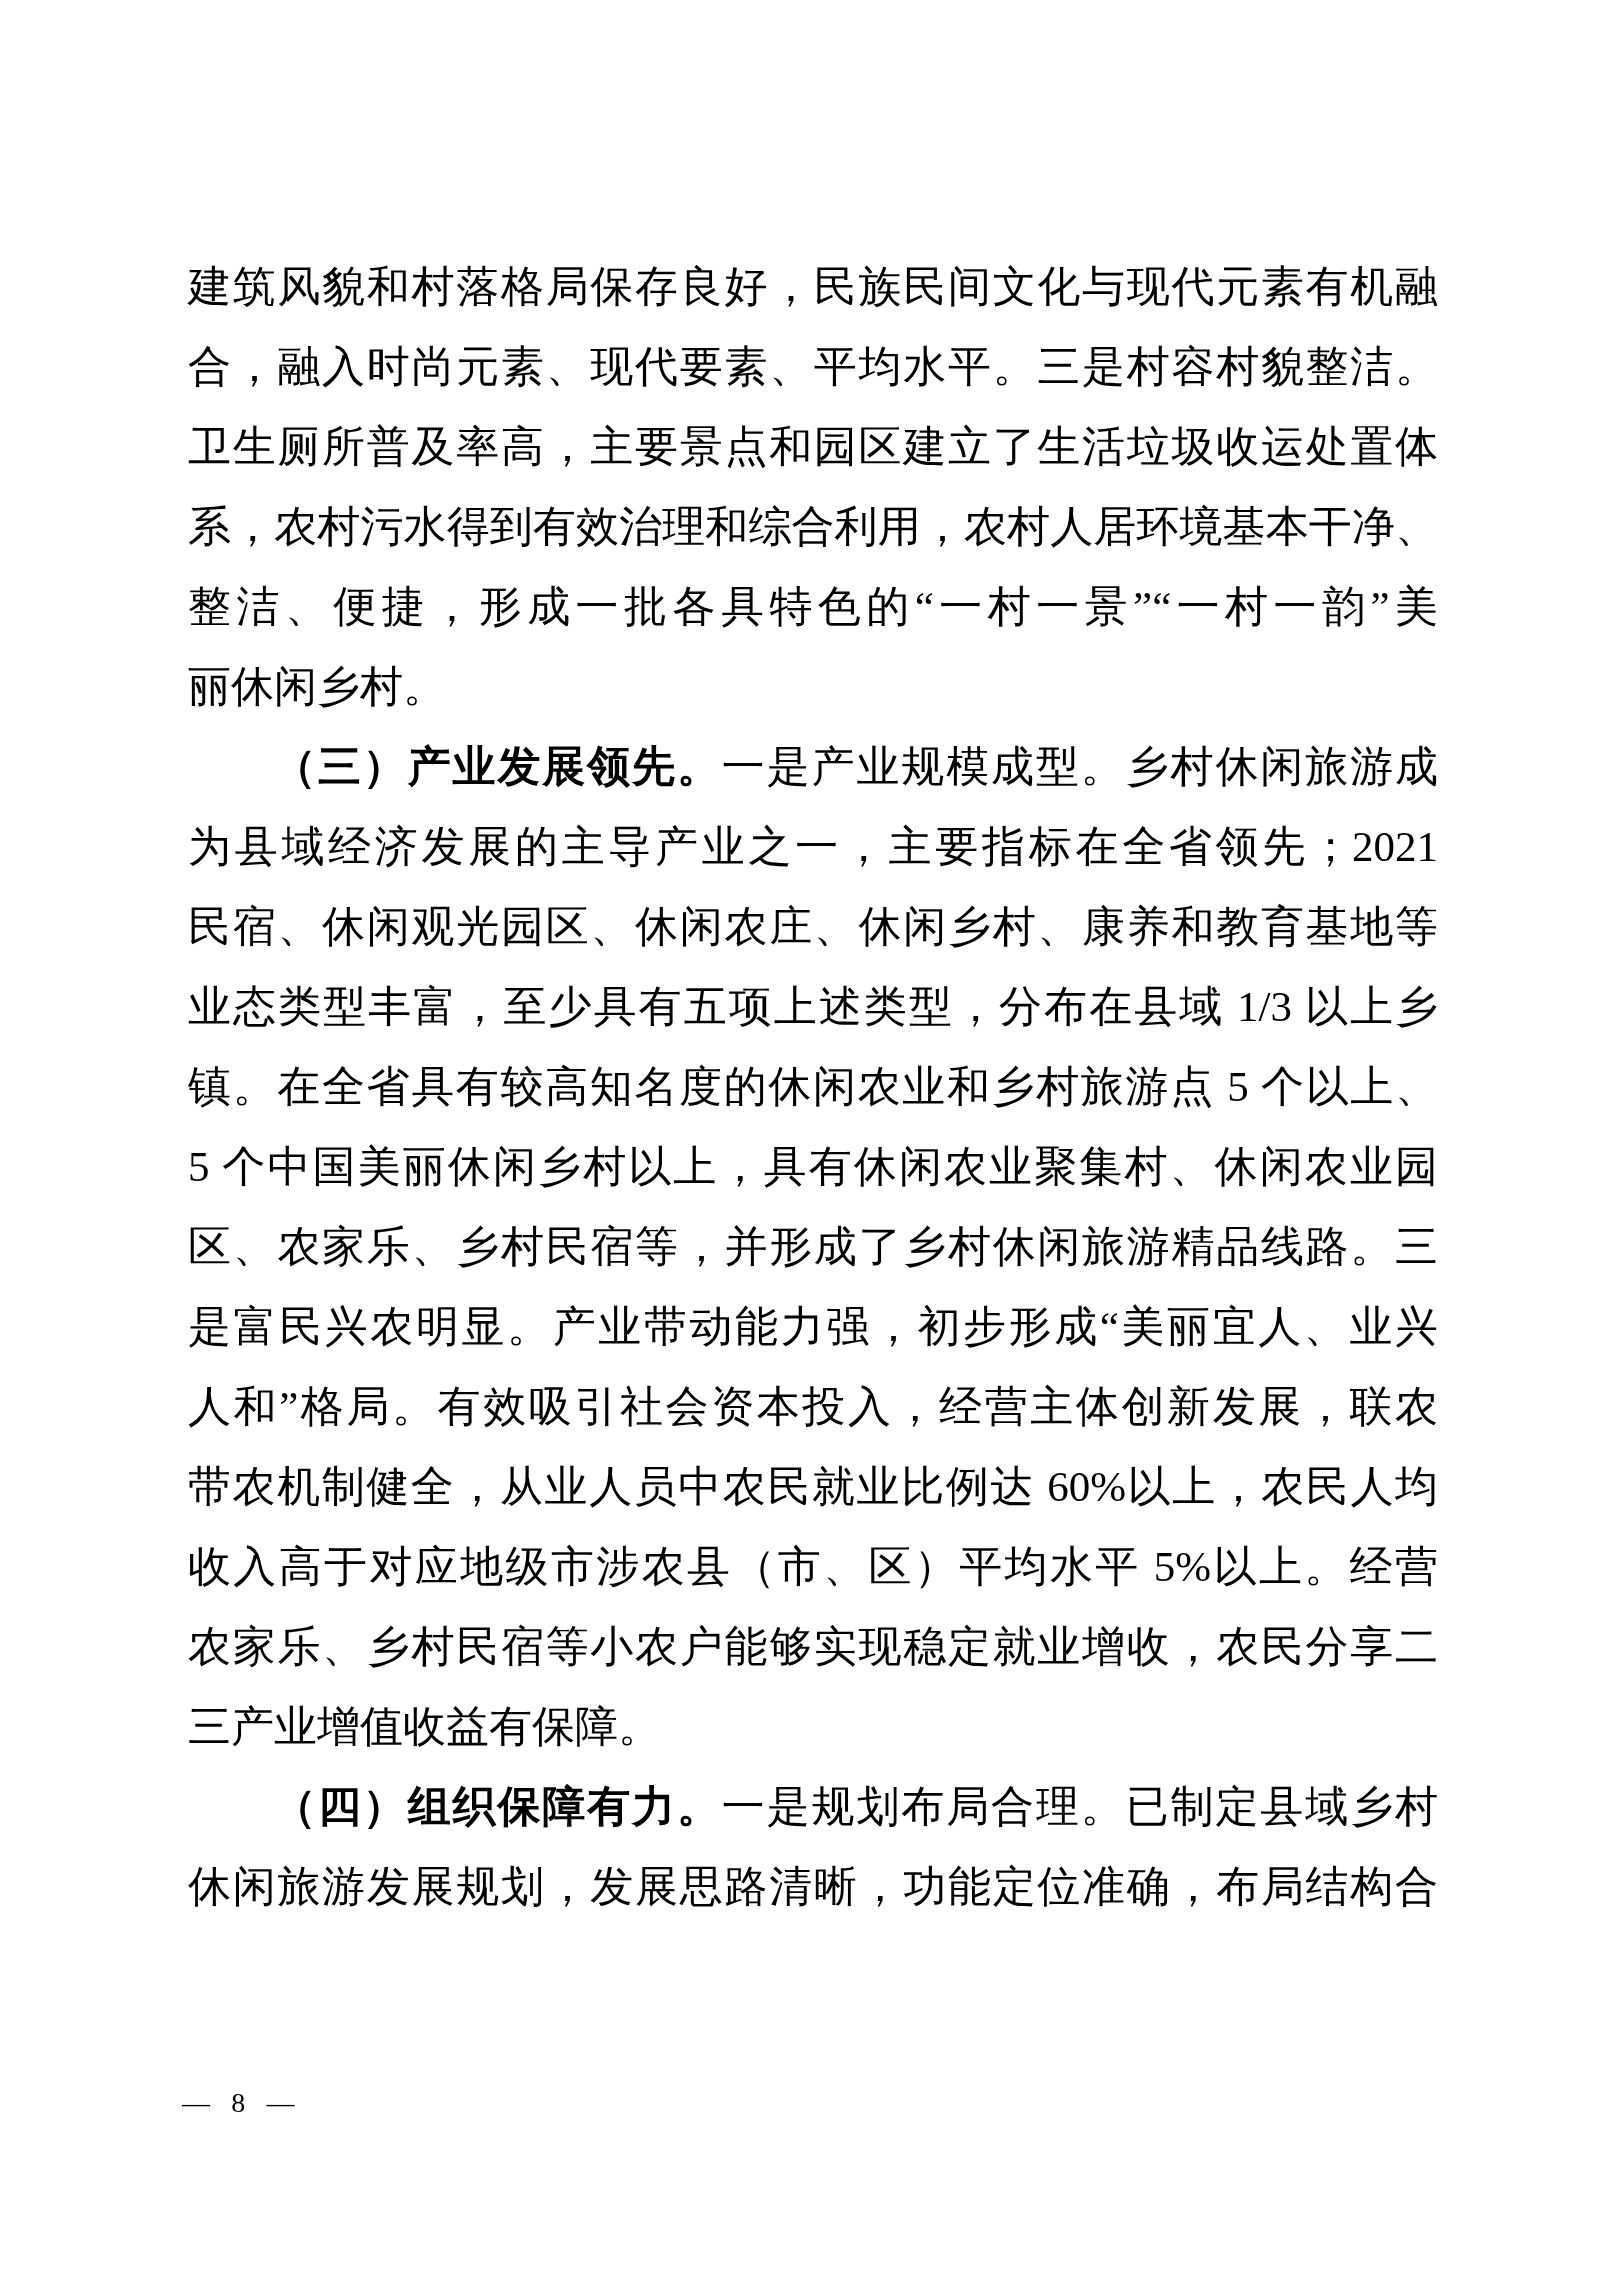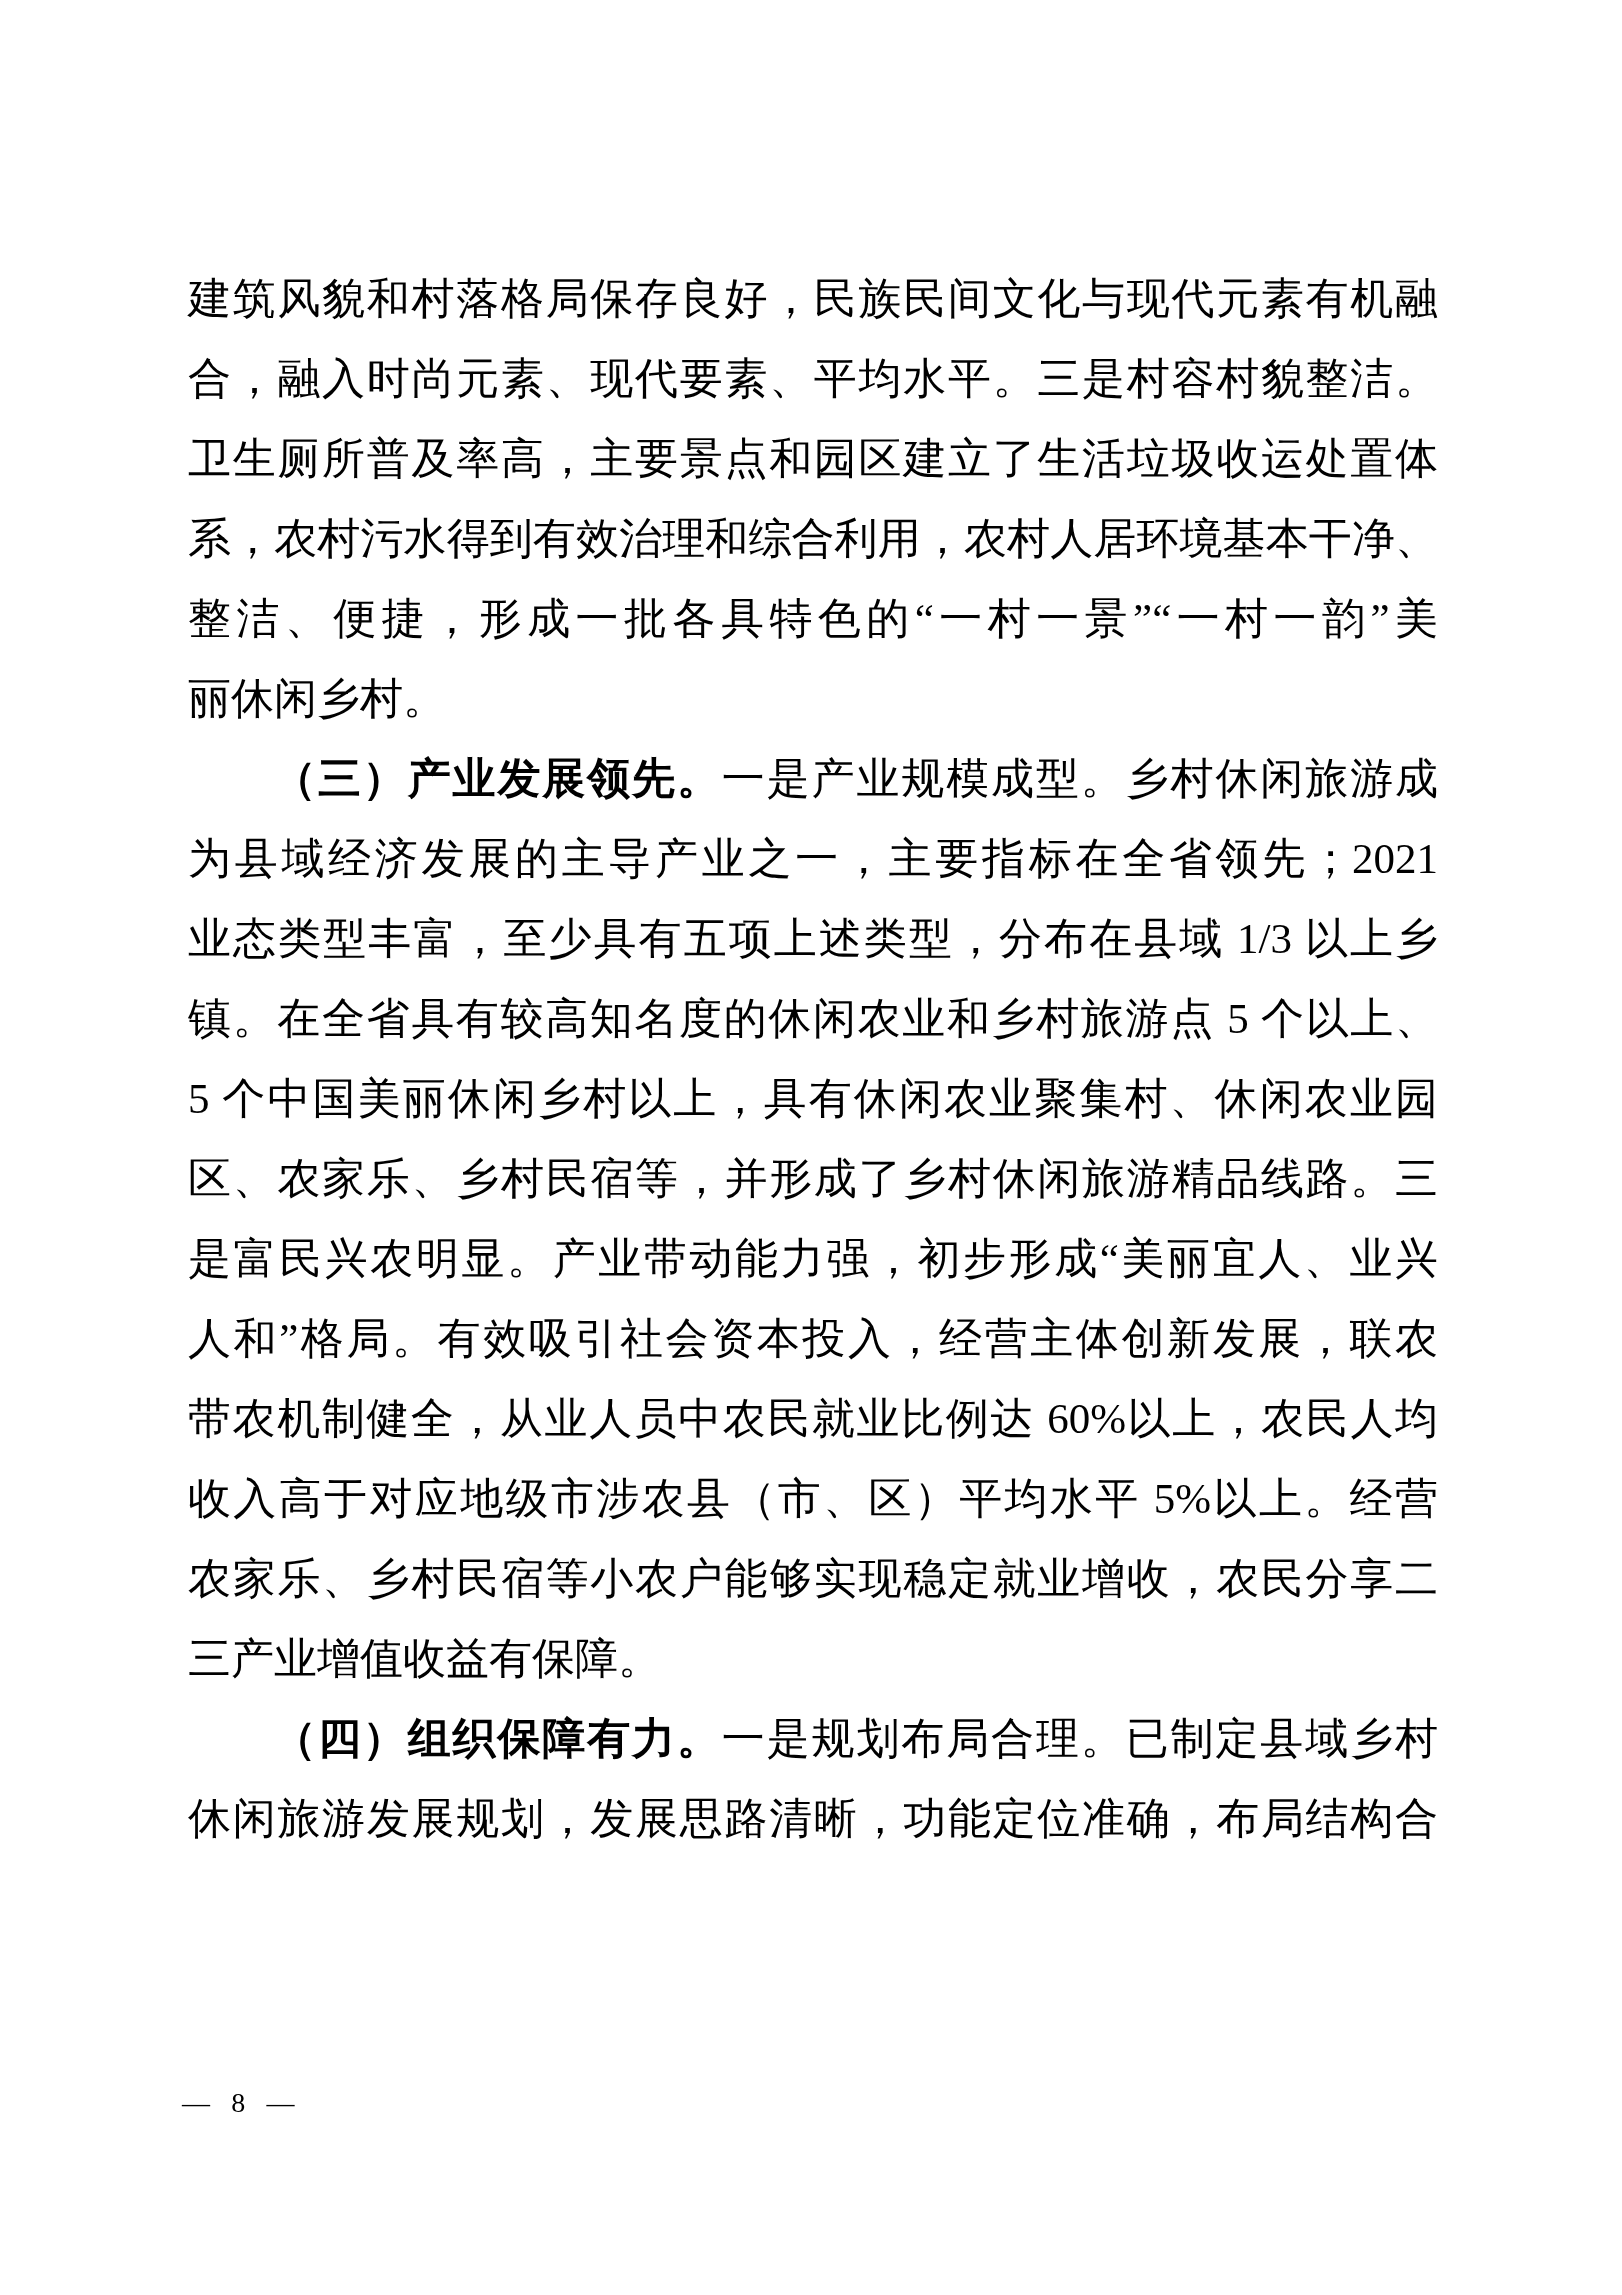--- a/index.html
+++ b/index.html
@@ -17,21 +17,21 @@
   }
   .page {
     position: absolute;
     inset: 0;
     background: #ffffff;
   }
   
   .body-text {
     position: absolute;
     left: 188px;
-    top: 259px;
+    top: 247px;
     width: 1250px;
   }
   .line {
     height: 80px;
     line-height: 80px;
     font-size: 43px;
     text-align: justify;
     text-align-last: justify;
     text-justify: distribute;
   }
@@ -62,20 +62,21 @@
 
   <section class="body-text">
       <div class="line"><span>建筑风貌和村落格局保存良好，民族民间文化与现代元素有机融</span></div>
       <div class="line"><span>合，融入时尚元素、现代要素、平均水平。三是村容村貌整洁。</span></div>
       <div class="line"><span>卫生厕所普及率高，主要景点和园区建立了生活垃圾收运处置体</span></div>
       <div class="line"><span>系，农村污水得到有效治理和综合利用，农村人居环境基本干净、</span></div>
       <div class="line"><span>整洁、便捷，形成一批各具特色的“一村一景”“一村一韵”美</span></div>
       <div class="line para-end"><span>丽休闲乡村。</span></div>
       <div class="line indent"><span class="head-bold">（三）产业发展领先。</span><span>一是产业规模成型。乡村休闲旅游成</span></div>
       <div class="line"><span>为县域经济发展的主导产业之一，主要指标在全省领先；2021</span></div>
+      <div class="line"><span>民宿、休闲观光园区、休闲农庄、休闲乡村、康养和教育基地等</span></div>
       <div class="line"><span>业态类型丰富，至少具有五项上述类型，分布在县域 1/3 以上乡</span></div>
       <div class="line"><span>镇。在全省具有较高知名度的休闲农业和乡村旅游点 5 个以上、</span></div>
       <div class="line"><span>5 个中国美丽休闲乡村以上，具有休闲农业聚集村、休闲农业园</span></div>
       <div class="line"><span>区、农家乐、乡村民宿等，并形成了乡村休闲旅游精品线路。三</span></div>
       <div class="line"><span>是富民兴农明显。产业带动能力强，初步形成“美丽宜人、业兴</span></div>
       <div class="line"><span>人和”格局。有效吸引社会资本投入，经营主体创新发展，联农</span></div>
       <div class="line"><span>带农机制健全，从业人员中农民就业比例达 60%以上，农民人均</span></div>
       <div class="line"><span>收入高于对应地级市涉农县（市、区）平均水平 5%以上。经营</span></div>
       <div class="line"><span>农家乐、乡村民宿等小农户能够实现稳定就业增收，农民分享二</span></div>
       <div class="line para-end"><span>三产业增值收益有保障。</span></div>

